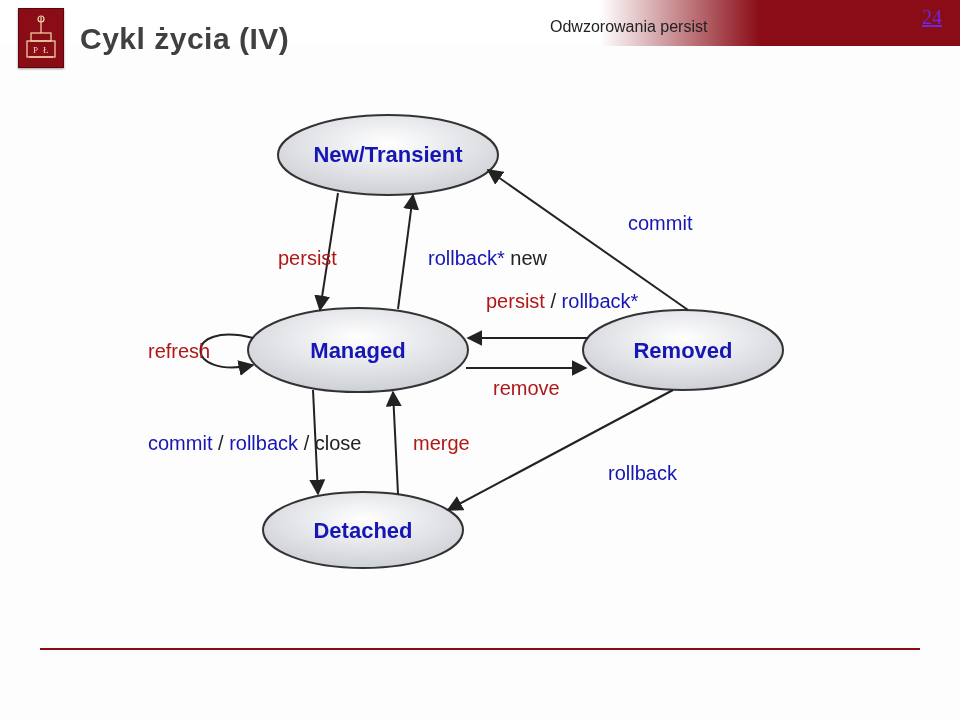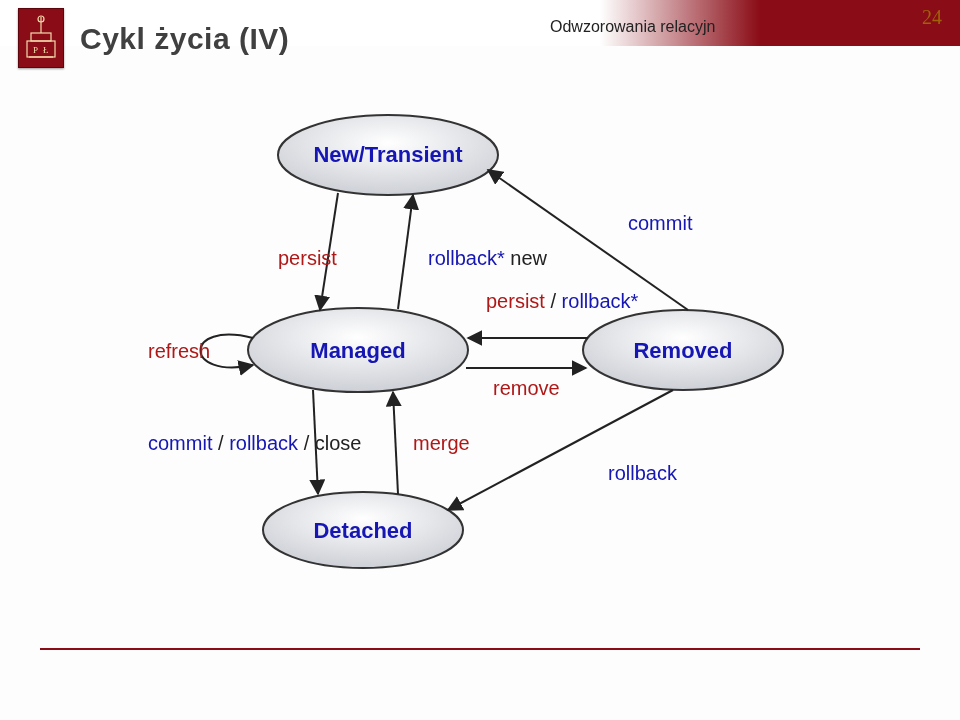--- a/index.html
+++ b/index.html
@@ -37,23 +37,24 @@
     top: 0;
     left: 0;
     width: 600px;
     height: 46px;
     background: #ffffff;
   }
   .page-number {
     position: absolute;
     top: 6px;
     right: 18px;
-    color: #a16207;
+    color: #6d28d9;
     font-size: 20px;
     font-family: "Times New Roman", serif;
+    text-decoration: underline;
   }
   .logo {
     position: absolute;
     top: 8px;
     left: 18px;
     width: 44px;
     height: 58px;
     background: #8a0c16;
     border: 1px solid #5d050c;
     box-shadow: 0 1px 2px rgba(0,0,0,.4);
@@ -112,21 +113,21 @@
       <rect x="12" y="24" width="20" height="8" fill="none" stroke="#f3dcac" stroke-width="1.2"></rect>
       <line x1="22" y1="8" x2="22" y2="24" stroke="#f3dcac" stroke-width="1.2"></line>
       <circle cx="22" cy="10" r="3" fill="none" stroke="#f3dcac" stroke-width="1.2"></circle>
       <line x1="10" y1="48" x2="34" y2="48" stroke="#f3dcac" stroke-width="1.2"></line>
       <text x="14" y="44" font-size="9" fill="#f3dcac" font-family="serif">P</text>
       <text x="24" y="44" font-size="9" fill="#f3dcac" font-family="serif">Ł</text>
     </svg>
   </div>
 
   <div class="title">Cykl życia (IV)</div>
-  <div class="header-caption">Odwzorowania relacyjn</div>
+  <div class="header-caption">Odwzorowania persist</div>
 
   <div class="diagram">
     <svg width="680" height="500" viewBox="0 0 680 500">
       <defs>
         <radialGradient id="stateGrad" cx="50%" cy="35%" r="70%">
           <stop offset="0%" stop-color="#ffffff"></stop>
           <stop offset="100%" stop-color="#c9ccd3"></stop>
         </radialGradient>
         <marker id="arrow" viewBox="0 0 10 10" refX="9" refY="5" markerWidth="8" markerHeight="8" orient="auto-start-reverse">
           <path d="M 0 0 L 10 5 L 0 10 z" fill="#222"></path>

